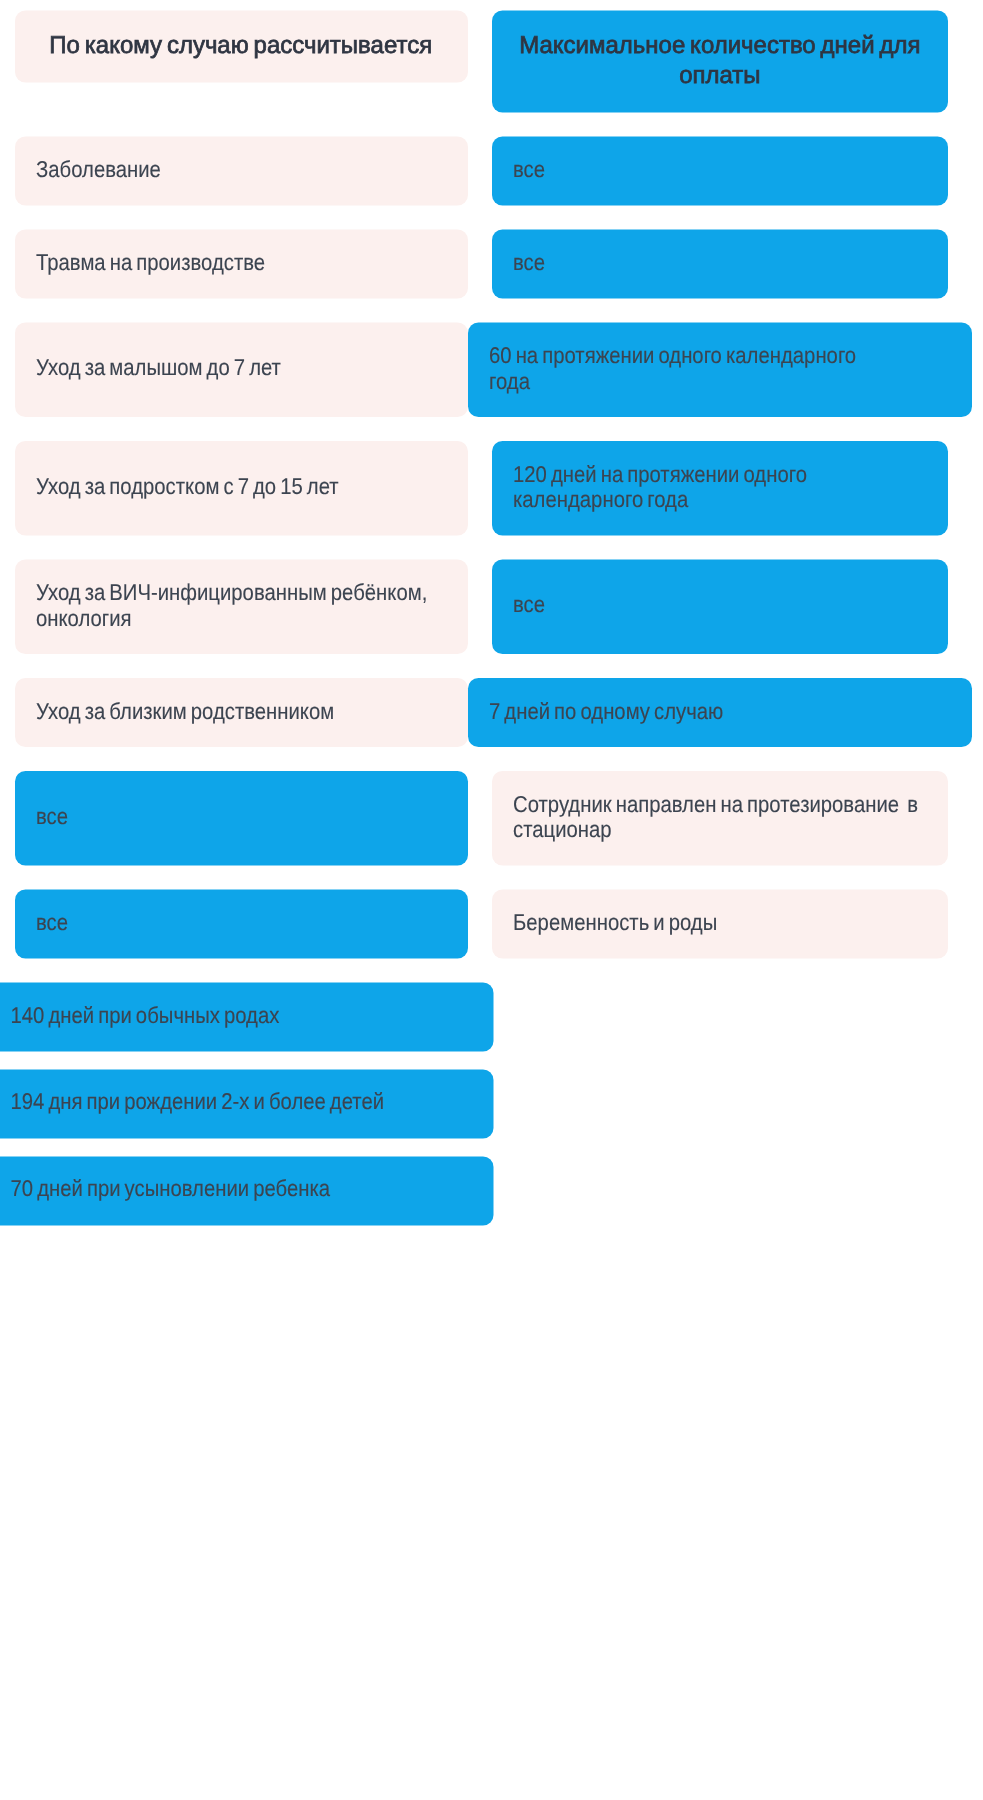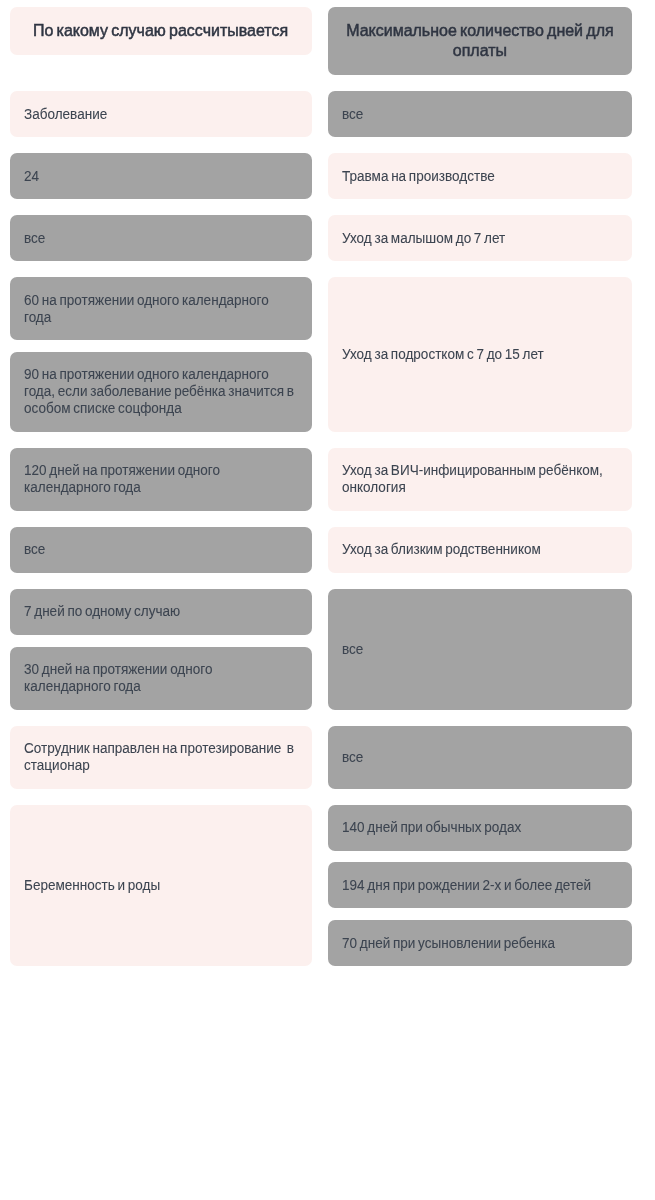--- a/index.html
+++ b/index.html
@@ -23,33 +23,34 @@
     grid-template-columns: 302px 304px;
     column-gap: 29px;
     row-gap: 11.75px;
     align-items: stretch;
     gap: 16px;
   }
   .group {
     display: flex;
     flex-direction: column;
     gap: 11.75px;
+    align-items: center;
   }
   .head-cell { align-self: start; }
 
   .cell {
     border-radius: 7px;
     box-sizing: border-box;
     display: flex;
     align-items: center;
     padding: 13.6px 14.2px 15.4px 14.2px;
     overflow: hidden;
   }
   .cell.pink { background: #fcf0ee; }
-  .cell.blue { background: #a3a3a3; }
+  .cell.blue { background: #0ea5e9; }
 
   .txt {
     display: block;
     white-space: pre-wrap;
     font-size: 15.3px;
     line-height: 17px;
     color: #3c4450;
     -webkit-text-stroke: 0.08px #3c4450;
     word-spacing: -1.2px;
     transform: scaleX(0.885);
@@ -88,40 +89,34 @@
     <span class="txt">Максимальное количество дней для оплаты</span>
   </div>
 
   <div class="cell pink">
     <span class="txt">Заболевание</span>
   </div>
   <div class="cell blue">
     <span class="txt">все</span>
   </div>
 
-  <div class="cell blue">
-    <span class="txt">24</span>
-  </div>
 
   <div class="cell pink">
     <span class="txt">Травма на производстве</span>
   </div>
   <div class="cell blue">
     <span class="txt">все</span>
   </div>
 
   <div class="cell pink">
     <span class="txt">Уход за малышом до 7 лет</span>
   </div>
   <div class="group">
     <div class="cell blue">
       <span class="txt">60 на протяжении одного календарного года</span>
-    </div>
-    <div class="cell blue">
-      <span class="txt">90 на протяжении одного календарного года, если заболевание ребёнка значится в особом списке соцфонда</span>
     </div>
   </div>
 
   <div class="cell pink">
     <span class="txt">Уход за подростком с 7 до 15 лет</span>
   </div>
 
   <div class="cell blue">
     <span class="txt">120 дней на протяжении одного календарного года</span>
   </div>
@@ -132,23 +127,20 @@
   <div class="cell blue">
     <span class="txt">все</span>
   </div>
 
   <div class="cell pink">
     <span class="txt">Уход за близким родственником</span>
   </div>
   <div class="group">
     <div class="cell blue">
       <span class="txt">7 дней по одному случаю</span>
-    </div>
-    <div class="cell blue">
-      <span class="txt">30 дней на протяжении одного календарного года</span>
     </div>
   </div>
 
   <div class="cell blue">
     <span class="txt">все</span>
   </div>
 
   <div class="cell pink">
     <span class="txt">Сотрудник направлен на протезирование  в стационар</span>
   </div>

